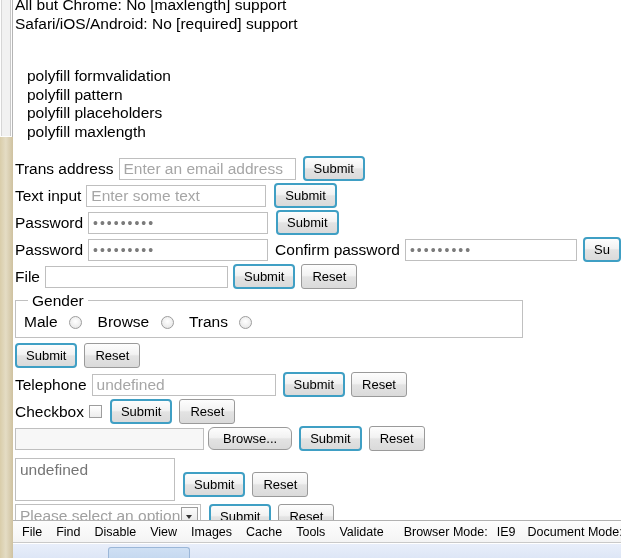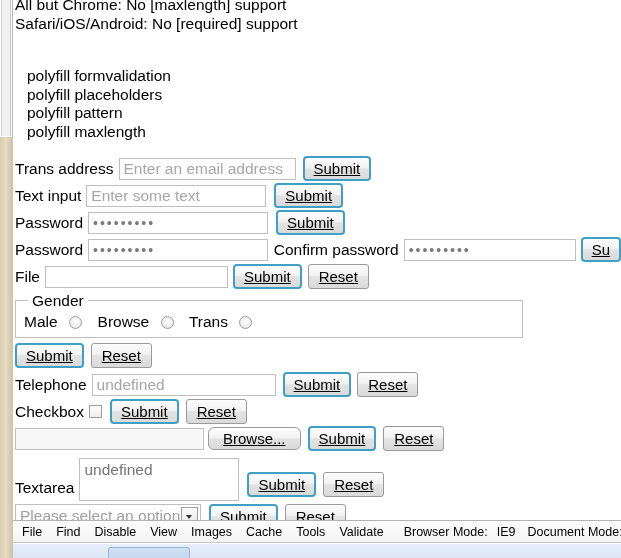--- a/index.html
+++ b/index.html
@@ -122,31 +122,30 @@
     background: #fff;
     padding: 2px 4px;
     resize: none;
     outline: none;
     overflow: hidden;
   }
 
   
   .btn {
     font-family: "Liberation Sans", sans-serif;
-    font-size: 15px;
+    font-size: 13px;
     color: #000;
     height: 25px;
     padding: 0 10px;
     box-sizing: border-box;
     border: 1px solid #9a9a9a;
     border-radius: 3px;
     background: linear-gradient(to bottom, #fdfdfd 0%, #f2f2f2 45%, #e3e3e3 52%, #dadada 100%);
     cursor: default;
     line-height: 23px;
-    text-decoration: underline;
   }
   .btn.focus {
     border: 2px solid #3f9fc4;
     border-radius: 4px;
     padding: 0 9px;
     line-height: 21px;
   }
   .btn.browse {
     height: 23px; line-height: 21px;
     border-radius: 6px;
@@ -276,22 +275,22 @@
 
   <div class="page">
 
     <div class="note-block">
       <div class="note-line">All but Chrome: No [maxlength] support</div>
       <div class="note-line">Safari/iOS/Android: No [required] support</div>
     </div>
 
     <div class="poly-block">
       <div class="poly-line">polyfill formvalidation</div>
+      <div class="poly-line">polyfill pattern</div>
       <div class="poly-line">polyfill placeholders</div>
-      <div class="poly-line">polyfill pattern</div>
       <div class="poly-line">polyfill maxlength</div>
     </div>
 
     <div class="forms">
 
       <div class="row">
         <span class="lbl">Trans address</span>
         <input class="txt" type="text" style="width: 177px;" placeholder="Enter an email address">
         <span style="display:inline-block;width:7px;"></span>
         <button class="btn focus">Submit</button>
@@ -372,21 +371,20 @@
         <span class="fileinput"></span>
         <span style="display:inline-block;width:4px;"></span>
         <button class="btn browse">Browse...</button>
         <span style="display:inline-block;width:7px;"></span>
         <button class="btn focus">Submit</button>
         <span style="display:inline-block;width:7px;"></span>
         <button class="btn">Reset</button>
       </div>
 
       <div class="row" style="height:49px;align-items:flex-end;">
-        <span class="lbl" style="padding-bottom:6px;">Textarea</span>
         <textarea class="ta" placeholder="undefined" style=""></textarea>
         <span style="display:inline-block;width:8px;"></span>
         <button class="btn focus" style="margin-bottom:4px;">Submit</button>
         <span style="display:inline-block;width:7px;"></span>
         <button class="btn" style="margin-bottom:4px;">Reset</button>
       </div>
 
       <div class="row" style="height:30px;">
         <span class="sel">
           <span class="seltext">Please select an option</span>

